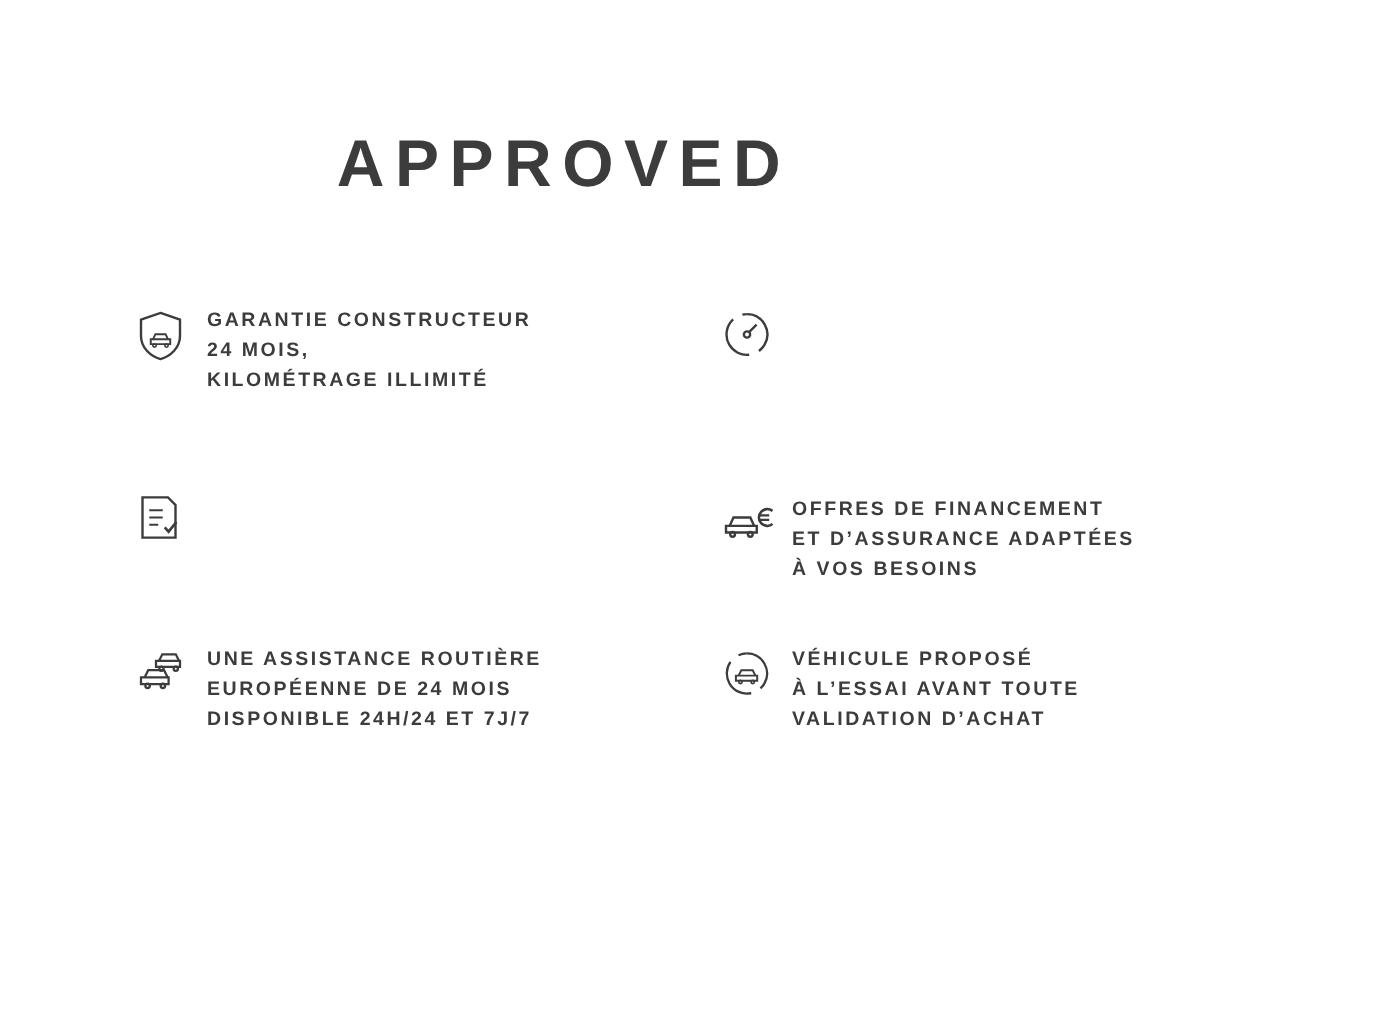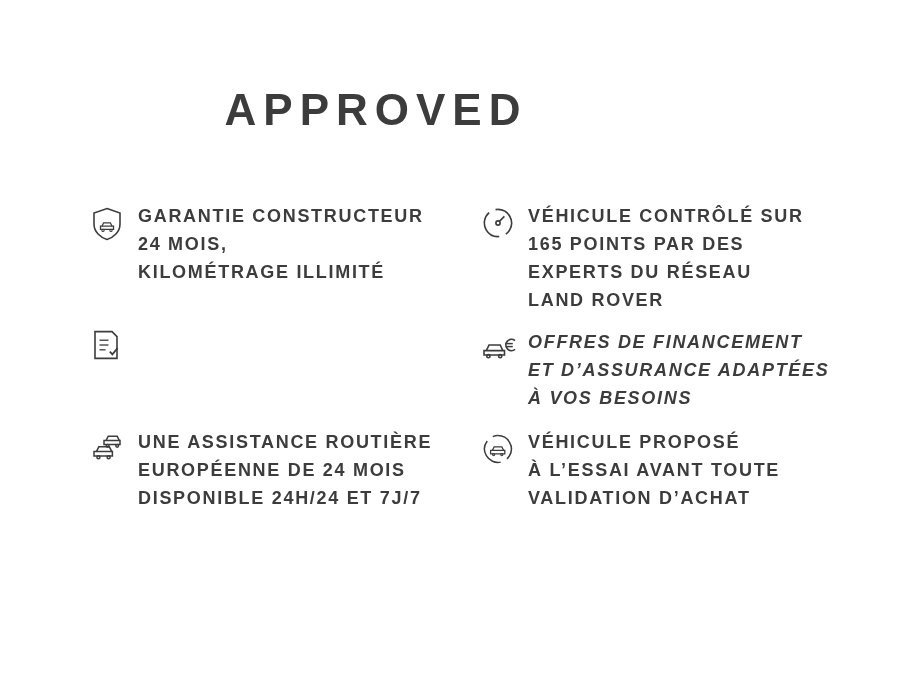--- a/index.html
+++ b/index.html
@@ -51,37 +51,37 @@
     height: 40px;
     display: flex;
     align-items: flex-start;
     justify-content: flex-start;
     color: #3c3c3c;
   }
   .icon-wrap svg {
     display: block;
   }
   .feature-text {
-    font-size: 18px;
+    font-size: 13px;
     font-weight: bold;
     letter-spacing: 1.7px;
     line-height: 1.55;
     color: #3c3c3c;
     text-transform: uppercase;
     white-space: pre-line;
   }
   
   .r1 .icon-wrap { padding-top: 22px; }
   .r1 .feature-text { padding-top: 18px; }
   .r2 .icon-wrap { padding-top: 12px; }
   .r2 .feature-text { padding-top: 8px; }
   .r2b .feature-text { padding-top: 20px; }
   .r2b .icon-wrap { padding-top: 14px; }
   .r3 .icon-wrap { padding-top: 18px; }
-  .r3 .feature-text { padding-top: 14px; font-style: italic; }
+  .r3 .feature-text { padding-top: 14px; }
   .r4 .icon-wrap { padding-top: 18px; }
   .r4 .feature-text { padding-top: 14px; }
 </style>
 </head>
 <body>
 
 <div class="page">
 
   <div class="title">APPROVED</div>
 
@@ -103,24 +103,20 @@
     </div>
 
     <div class="feature r1">
       <span class="icon-wrap">
         <svg width="32" height="32" viewBox="0 0 32 32" fill="none" stroke="#3c3c3c" stroke-width="1.6">
           <path d="M16 2.4 A13.6 13.6 0 1 1 15.9 2.4" stroke-dasharray="34 7"></path>
           <circle cx="16" cy="16" r="2.1"></circle>
           <path d="M17.4 14.4 L22.4 9.4"></path>
         </svg>
       </span>
-      <div class="feature-text">VÉHICULE CONTRÔLÉ SUR
-165 POINTS PAR DES
-EXPERTS DU RÉSEAU
-LAND ROVER</div>
     </div>
 
 
     <div class="feature r2 r2b">
       <span class="icon-wrap">
         <svg width="28" height="32" viewBox="0 0 28 32" fill="none" stroke="#3c3c3c" stroke-width="1.6">
           <path d="M3 2.6 H20 L25 7.6 V29.4 H3 Z"></path>
           <path d="M7.5 11.2 h9" stroke-width="1.3"></path>
           <path d="M7.5 16 h9" stroke-width="1.3"></path>
           <path d="M7.5 20.8 h6" stroke-width="1.3"></path>

